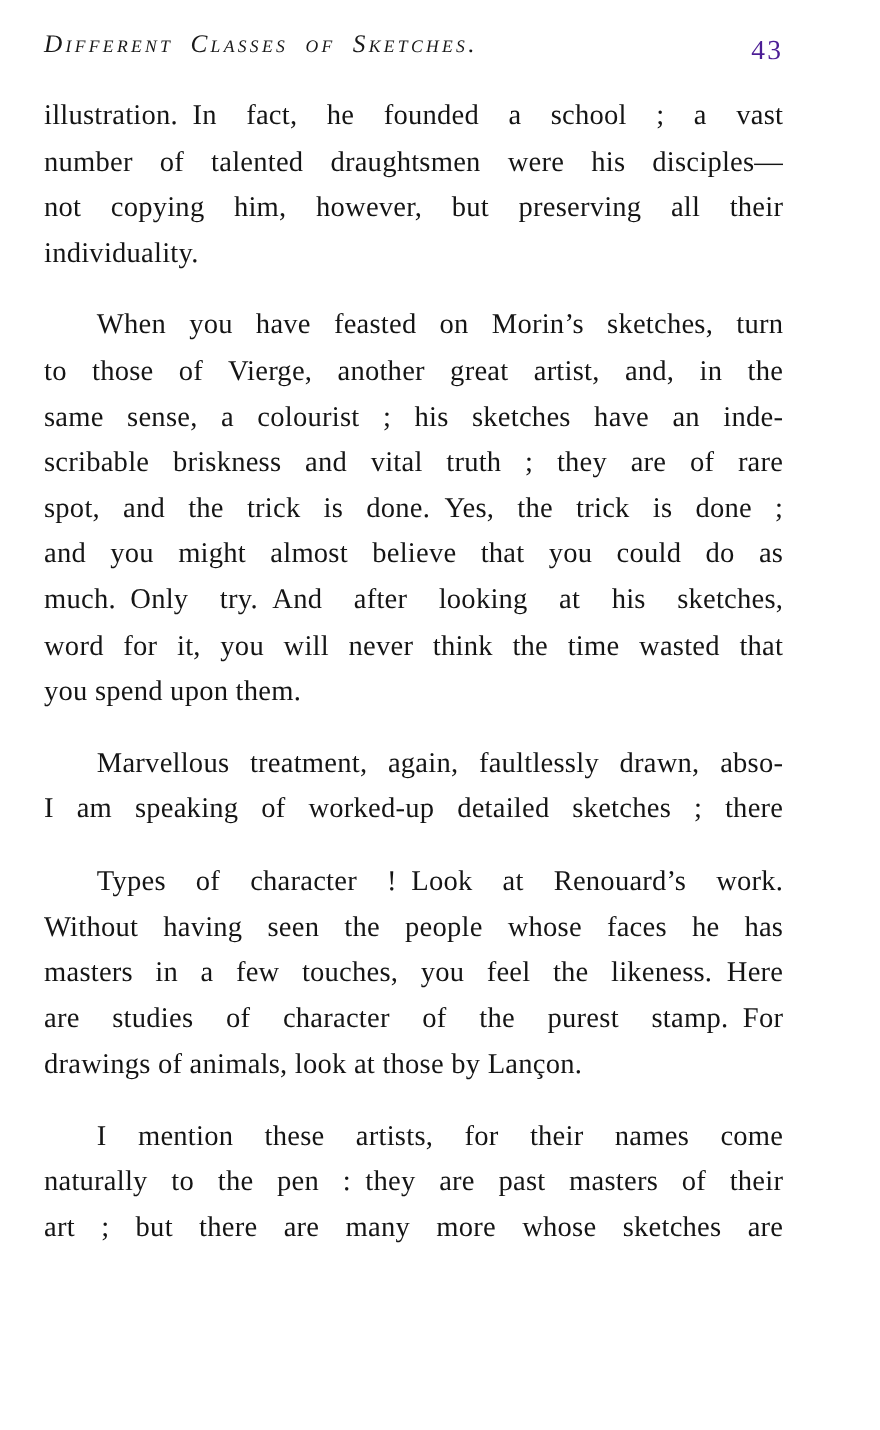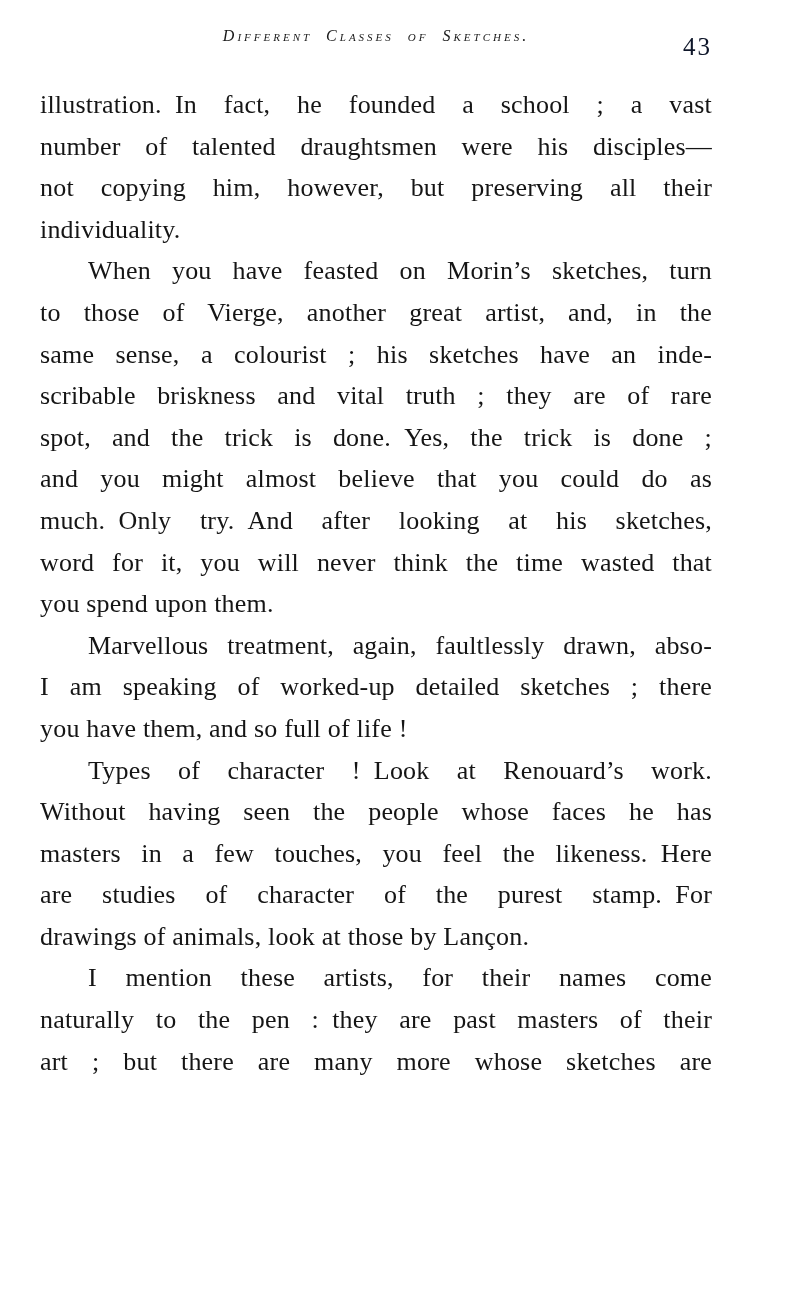--- a/index.html
+++ b/index.html
@@ -14,37 +14,37 @@
     background: #ffffff;
     overflow: hidden;
     font-family: "Liberation Serif", "DejaVu Serif", serif;
     color: #151515;
   }
   .runhead {
     position: absolute;
     top: 27px;
     left: 40px;
     width: 672px;
-    text-align: center;
+    text-align: left;
     font-style: italic;
     font-variant: small-caps;
-    font-size: 16px;
+    font-size: 23px;
     letter-spacing: 3px;
     word-spacing: 7px;
     color: #191919;
   }
   .pagenum {
     position: absolute;
     top: 33px;
     left: 40px;
     width: 672px;
     text-align: right;
     font-size: 25px;
     letter-spacing: 2px;
-    color: #0f172a;
+    color: #4c1d95;
   }
   .body-block {
     position: absolute;
     top: 84px;
     left: 40px;
     width: 672px;
     font-size: 26px;
     line-height: 41.6px;
     letter-spacing: 0.2px;
   }
@@ -53,20 +53,21 @@
     overflow: hidden;
     text-align: left;
     white-space: normal;
   }
   .line.j {
     text-align: justify;
     text-align-last: justify;
   }
   .line.ind {
     padding-left: 48px;
+    margin-top: 24px;
   }
 </style>
 </head>
 <body>
 
 <div class="page">
   <div class="runhead">Different Classes of Sketches.</div>
   <div class="pagenum">43</div>
   <div class="body-block">
       <div class="line j">illustration. In fact, he founded a school ; a vast</div>
@@ -77,21 +78,20 @@
       <div class="line j">to those of Vierge, another great artist, and, in the</div>
       <div class="line j">same sense, a colourist ; his sketches have an inde-</div>
       <div class="line j">scribable briskness and vital truth ; they are of rare</div>
       <div class="line j">spot, and the trick is done. Yes, the trick is done ;</div>
       <div class="line j">and you might almost believe that you could do as</div>
       <div class="line j">much. Only try. And after looking at his sketches,</div>
       <div class="line j">word for it, you will never think the time wasted that</div>
       <div class="line">you spend upon them.</div>
       <div class="line j ind">Marvellous treatment, again, faultlessly drawn, abso-</div>
       <div class="line j">I am speaking of worked-up detailed sketches ; there</div>
-      <div class="line">you have them, and so full of life !</div>
       <div class="line j ind">Types of character ! Look at Renouard’s work.</div>
       <div class="line j">Without having seen the people whose faces he has</div>
       <div class="line j">masters in a few touches, you feel the likeness. Here</div>
       <div class="line j">are studies of character of the purest stamp. For</div>
       <div class="line">drawings of animals, look at those by Lançon.</div>
       <div class="line j ind">I mention these artists, for their names come</div>
       <div class="line j">naturally to the pen : they are past masters of their</div>
       <div class="line j">art ; but there are many more whose sketches are</div>
     </div>
 </div>

